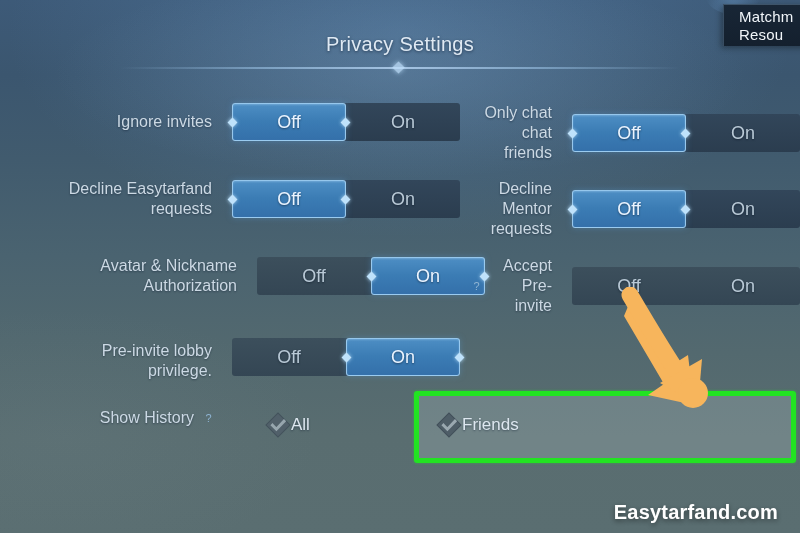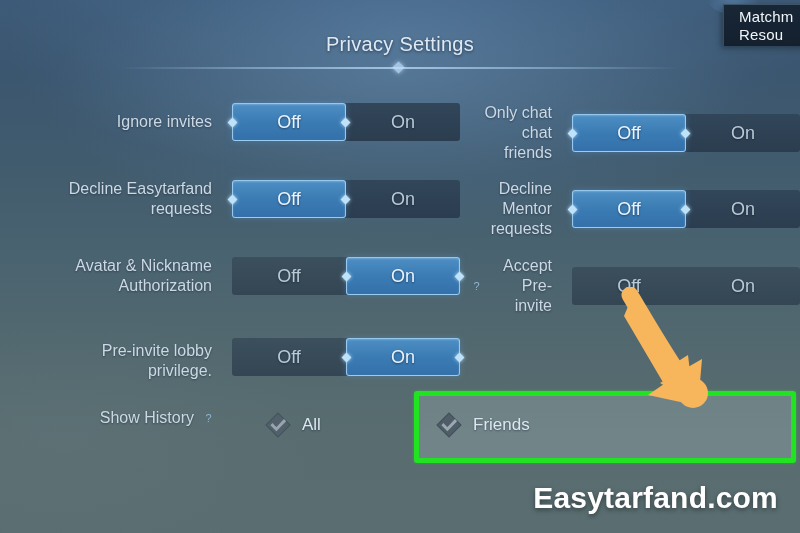--- a/index.html
+++ b/index.html
@@ -172,21 +172,20 @@
     background: #bfe2fb;
     box-shadow: 0 0 4px rgba(190,230,255,0.9);
   }
   .seg.active::before { left: -4px; }
   .seg.active::after  { right: -4px; }
 
   
   .check-opt {
     display: flex;
     align-items: center;
-    gap: 11px;
   }
   .check-label {
     color: #dde7ef;
     font-size: 17px;
     text-shadow: 0 1px 2px rgba(10,25,45,0.45);
   }
   .check-label.on { color: #f0f6fb; }
   .dia {
     width: 26px;
     height: 26px;
@@ -216,23 +215,23 @@
     top: 287px;
     width: 130px;
     height: 135px;
     pointer-events: none;
   }
 
   
   .watermark {
     position: absolute;
     right: 22px;
-    bottom: 18px;
+    bottom: 9px;
     color: #ffffff;
-    font-size: 30px;
+    font-size: 20px;
     font-weight: bold;
     letter-spacing: .2px;
     text-shadow: 0 2px 5px rgba(0,0,0,0.45);
   }
 </style>
 </head>
 <body>
 
 <div id="screen">
 
@@ -275,21 +274,21 @@
 
   <div class="row" style="left:470px; top:179px; width:330px; justify-content:flex-end;">
     <div class="row-label" style="width:200px;">Decline Mentor
 requests</div>
     <div class="toggle" style="margin-left:20px;">
       <div class="seg active">Off</div>
       <div class="seg">On</div>
     </div>
   </div>
 
-  <div class="row" style="left:0px; top:256px; width:460px; justify-content:flex-end;">
+  <div class="row" style="left:0px; top:256px; width:460px; justify-content:flex-end;padding-left:25px;">
     <div class="row-label" style="width:190px;">Avatar &amp; Nickname
 Authorization</div>
     <div class="toggle dark-bg" style="margin-left:20px;">
       <div class="seg">Off</div>
       <div class="seg active">On</div>
     </div>
   </div>
 
   <div class="row" style="left:470px; top:256px; width:330px; justify-content:flex-end;">
     <span class="help-icon">?</span>

